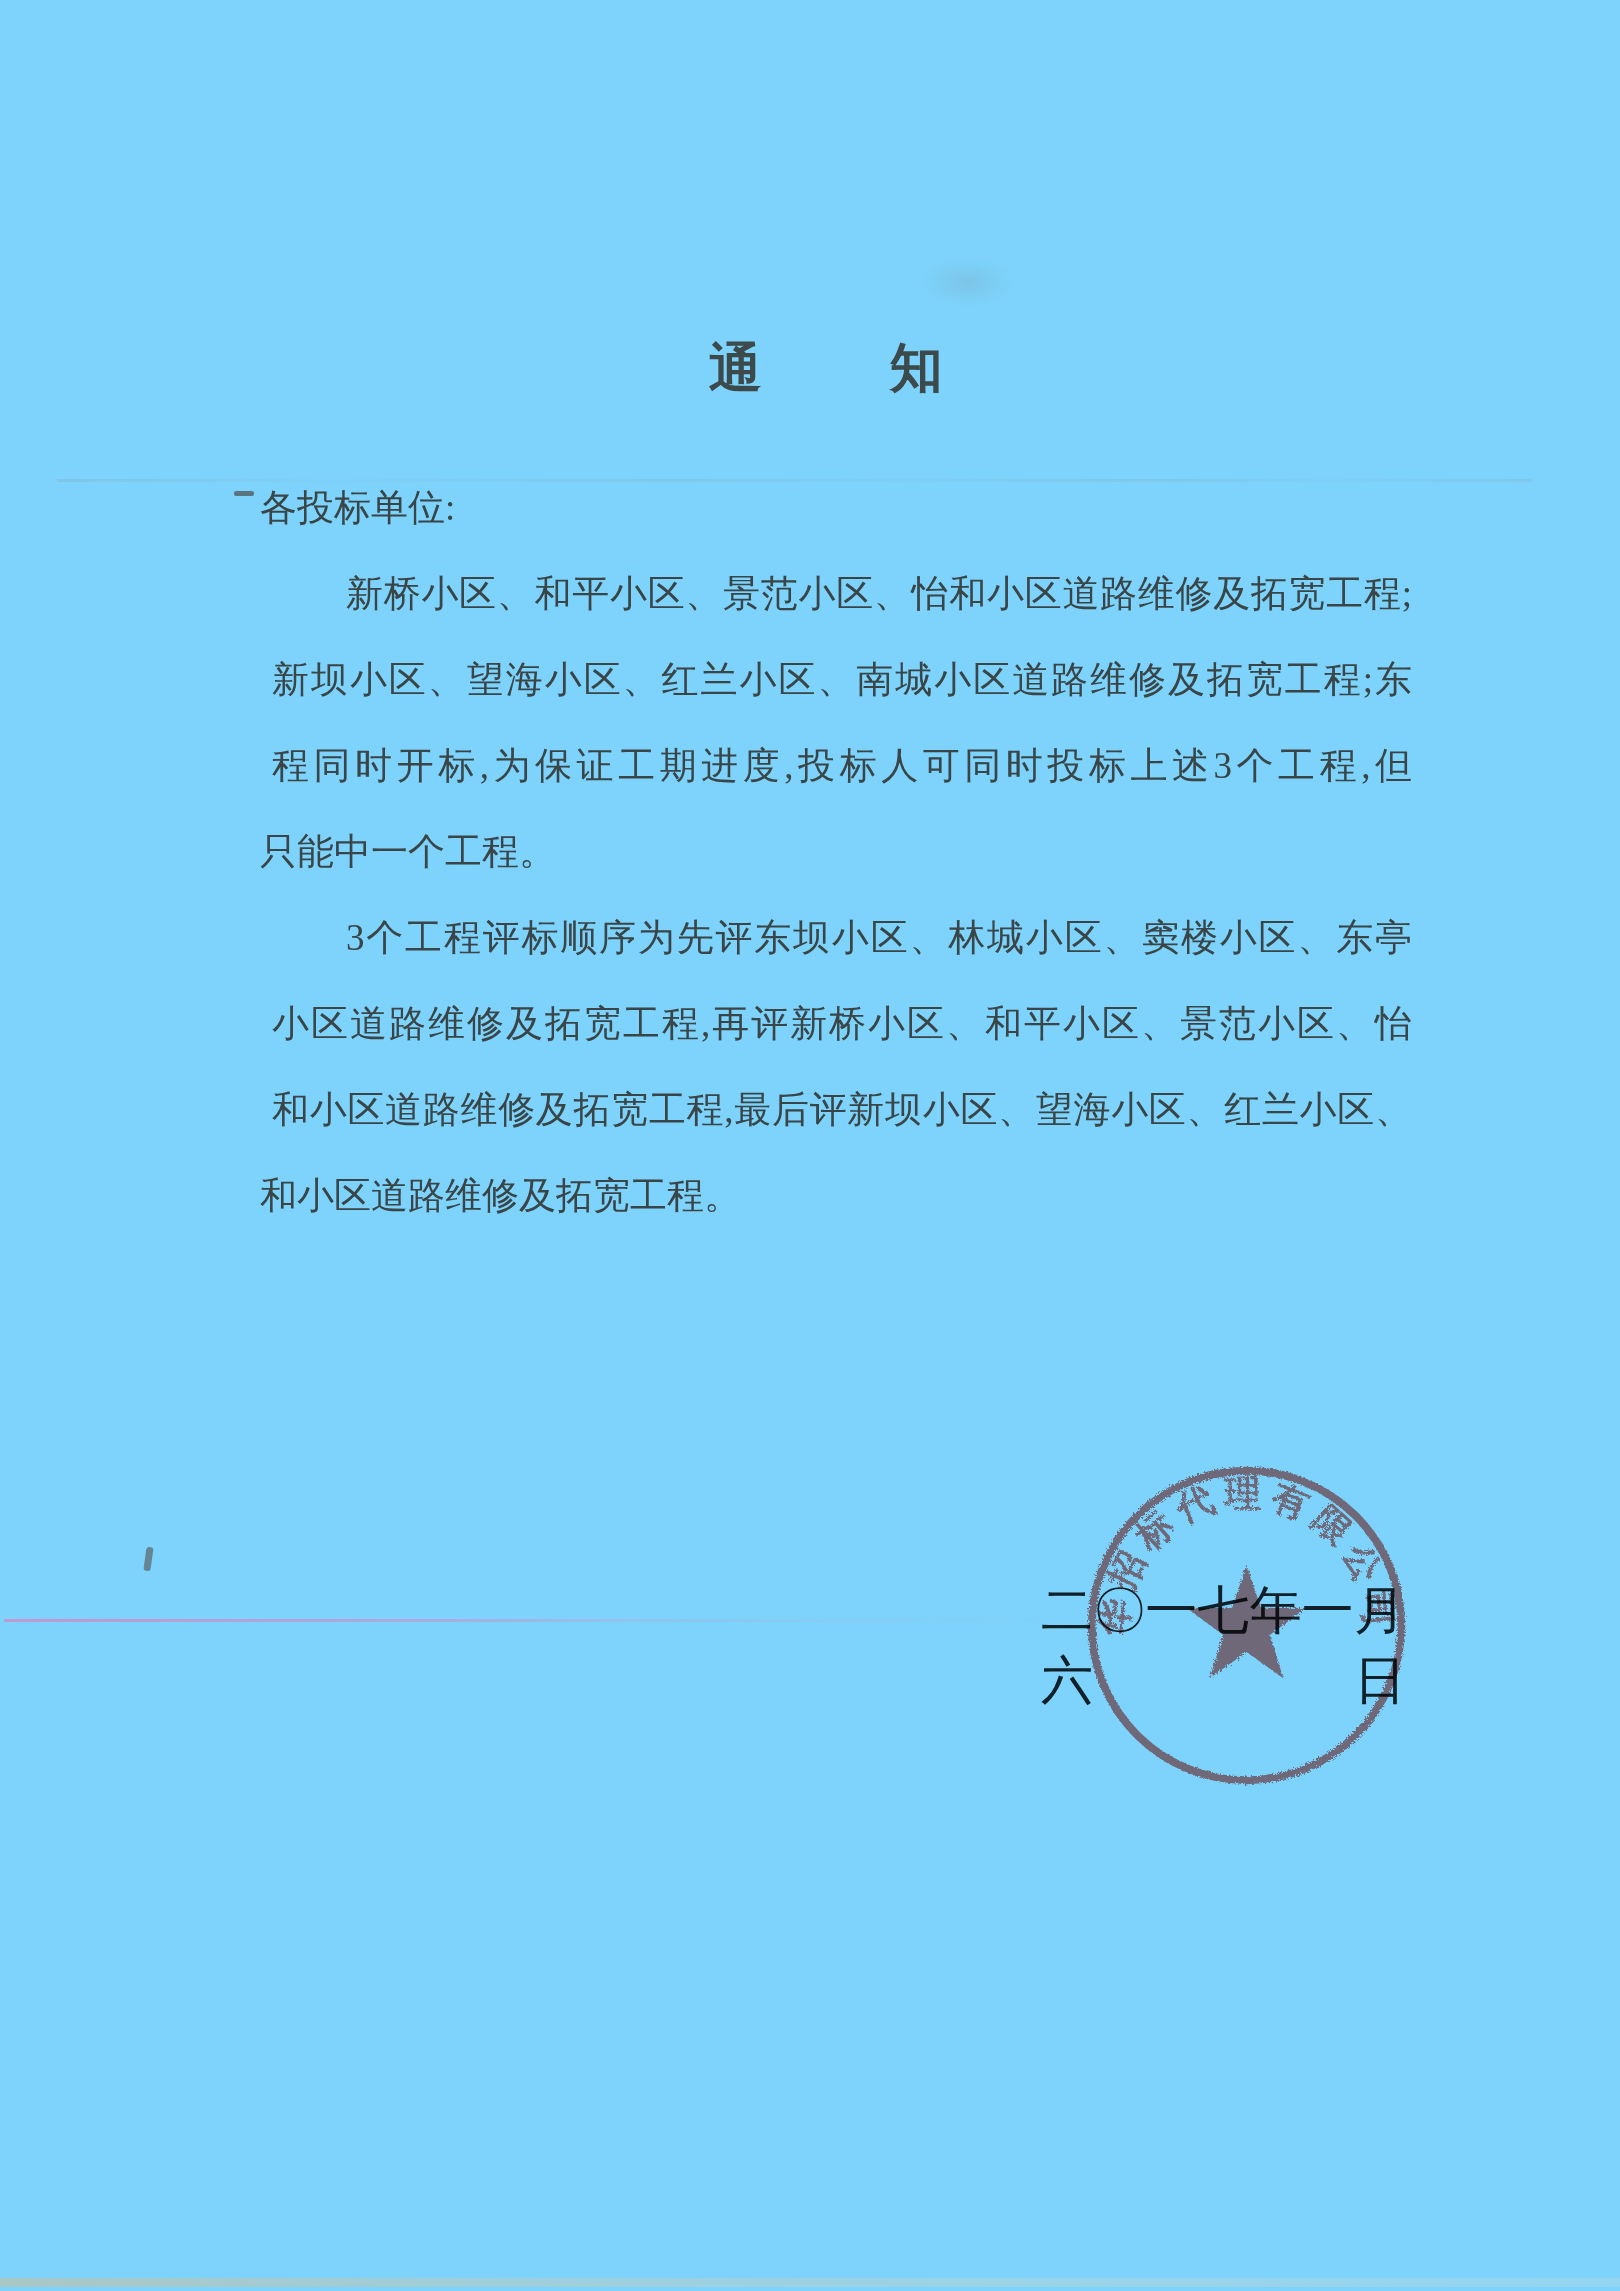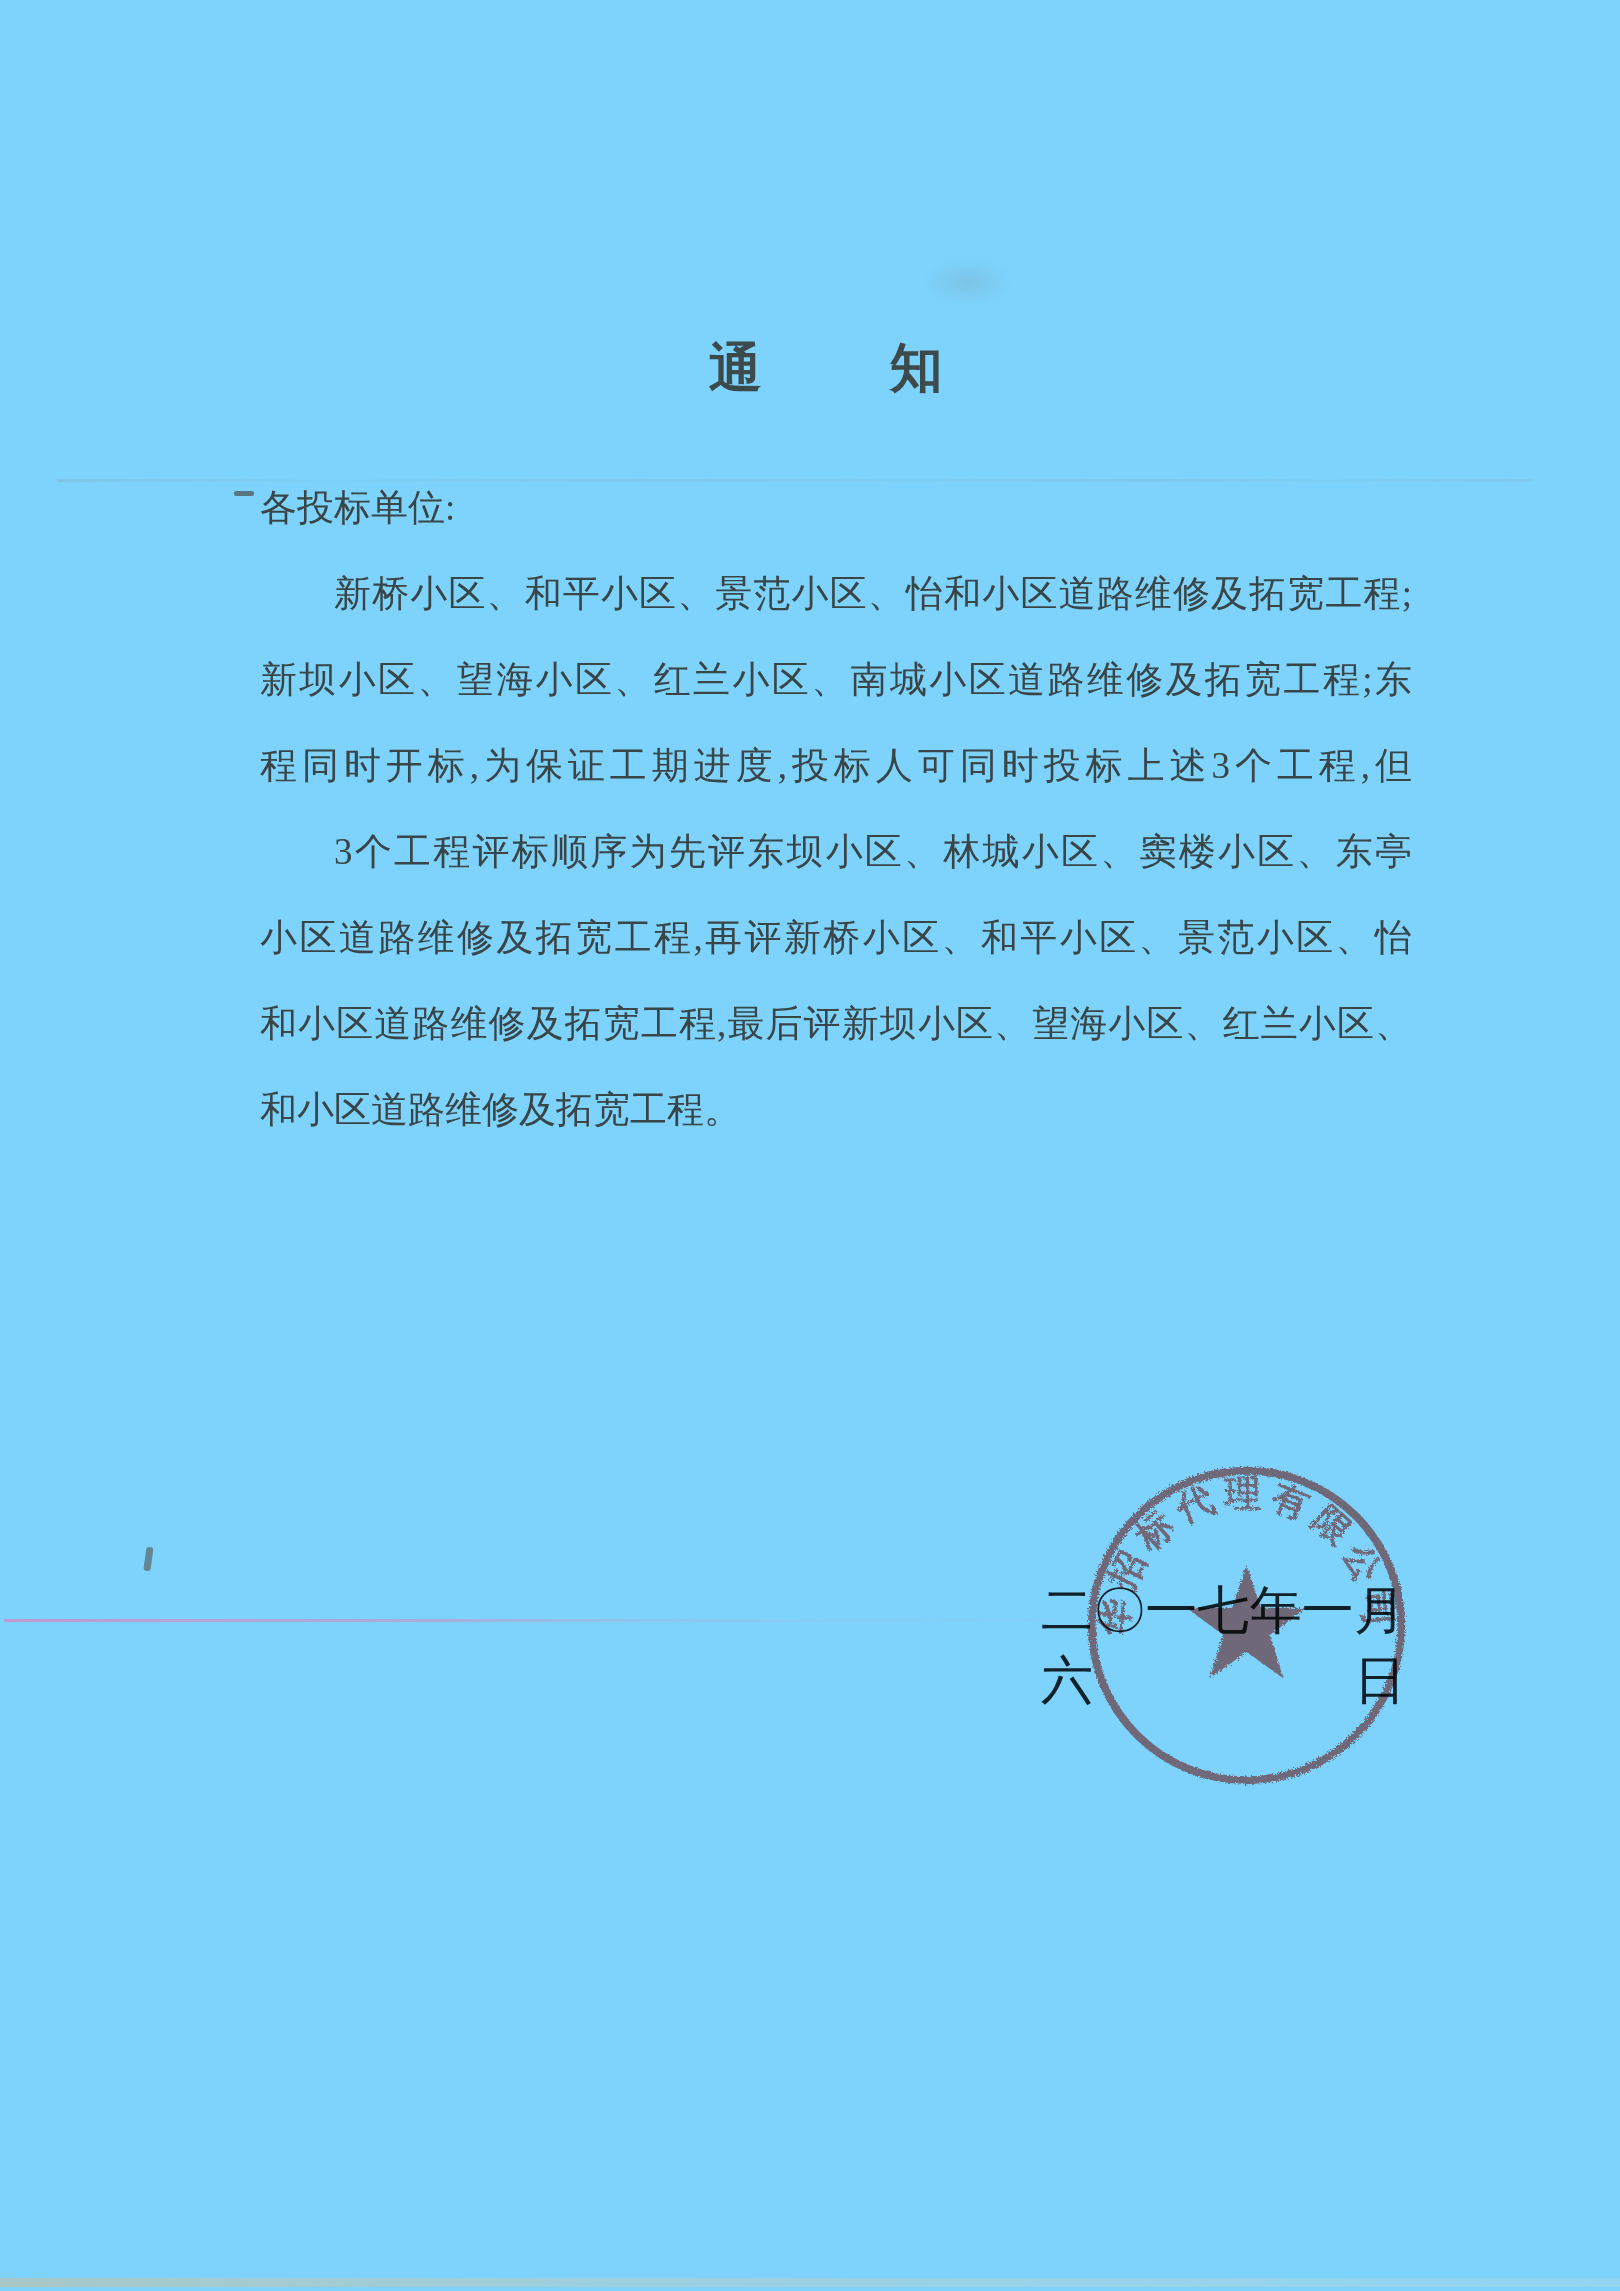--- a/index.html
+++ b/index.html
@@ -36,20 +36,21 @@
   }
   .line {
     line-height: 86px;
     height: 86px;
     overflow: hidden;
   }
   .line.fill {
     text-align: justify;
     text-align-last: justify;
     text-justify: inter-character;
+    margin-left: 12px;
   }
   .line.indent { text-indent: 74px; }
   
   .date-line {
     position: absolute;
     top: 1576px; left: 1041px;
     width: 365px;
     font-size: 52px;
     color: #20272a;
     text-align: justify;
@@ -115,20 +116,21 @@
 
 <div class="page">
 
   <h1 class="doc-title"><span class="t-char1">通</span><span class="t-char2">知</span></h1>
 
   <div class="body-text">
     <div class="line">各投标单位:</div>
     <div class="line fill indent">新桥小区、和平小区、景范小区、怡和小区道路维修及拓宽工程;</div>
     <div class="line fill">新坝小区、望海小区、红兰小区、南城小区道路维修及拓宽工程;东</div>
     <div class="line fill">程同时开标,为保证工期进度,投标人可同时投标上述3个工程,但</div>
+    <div class="line">只能中一个工程。</div>
     <div class="line fill indent">3个工程评标顺序为先评东坝小区、林城小区、窦楼小区、东亭</div>
     <div class="line fill">小区道路维修及拓宽工程,再评新桥小区、和平小区、景范小区、怡</div>
     <div class="line fill">和小区道路维修及拓宽工程,最后评新坝小区、望海小区、红兰小区、</div>
     <div class="line">和小区道路维修及拓宽工程。</div>
   </div>
 
   <svg class="stamp" viewBox="0 0 344 344" width="337" height="337">
     <defs>
       <filter id="inkrough" x="-10%" y="-10%" width="120%" height="120%">
         <feTurbulence type="fractalNoise" baseFrequency="0.55" numOctaves="2" result="n"></feTurbulence>

